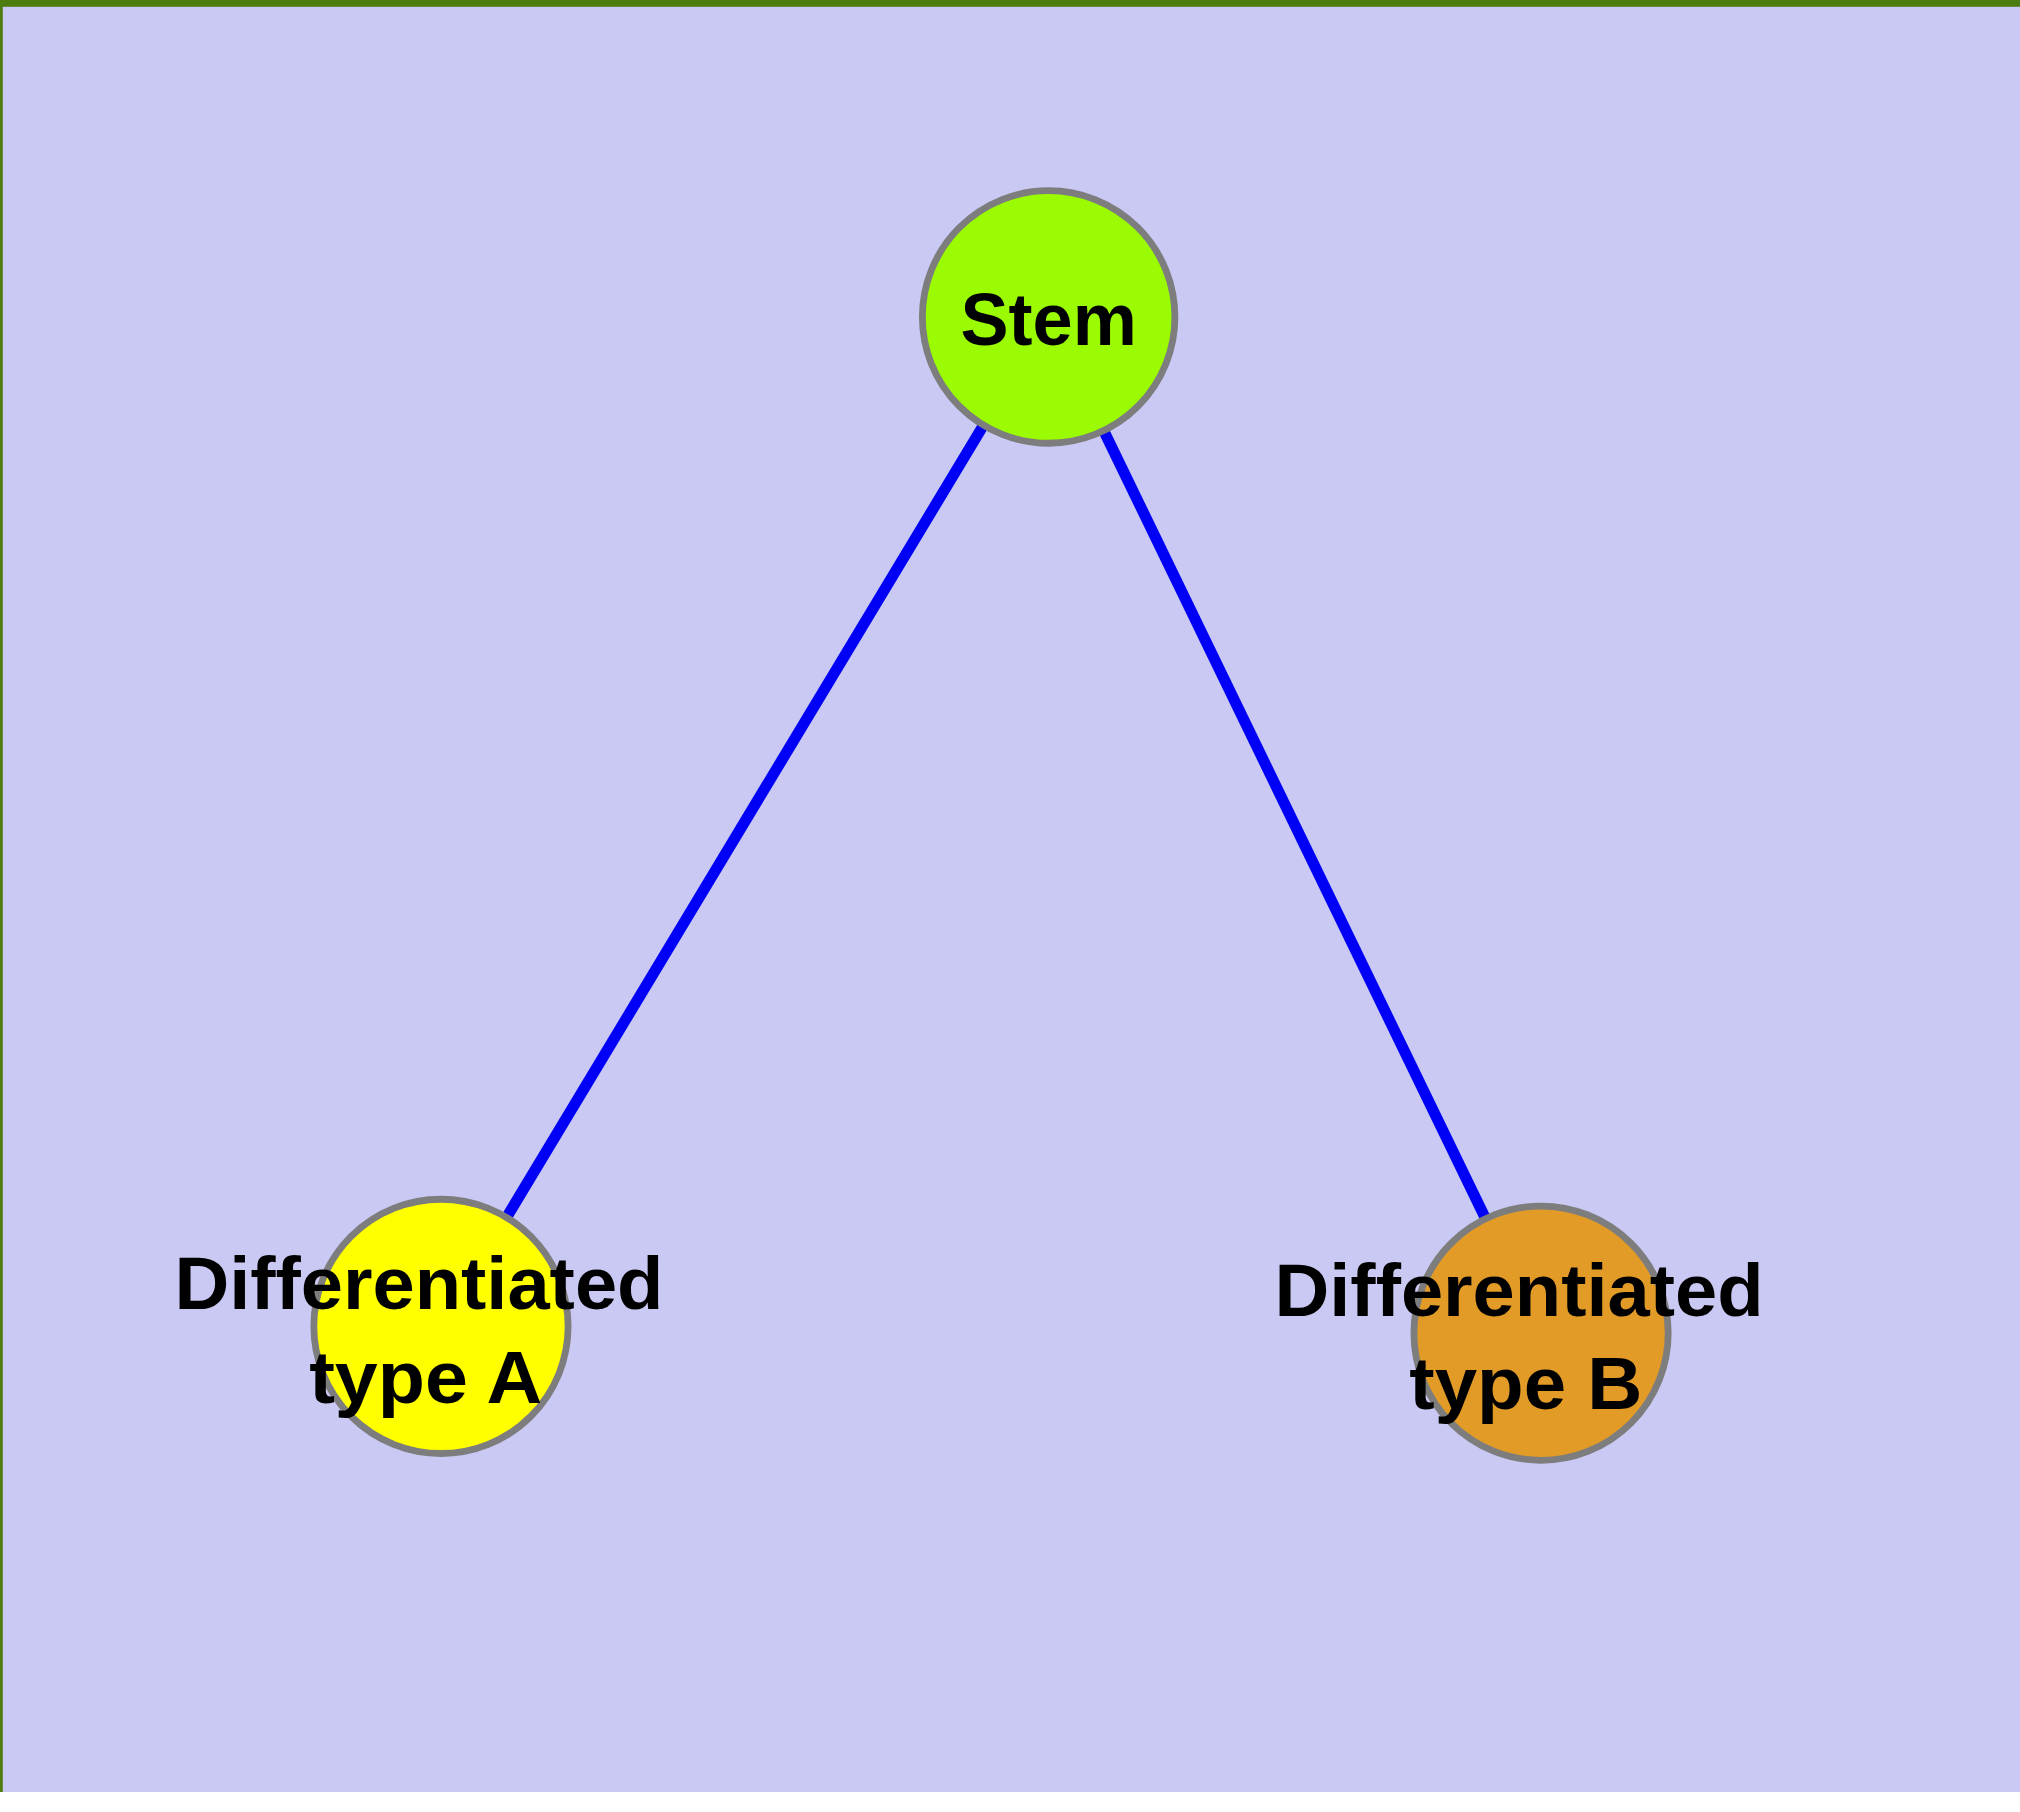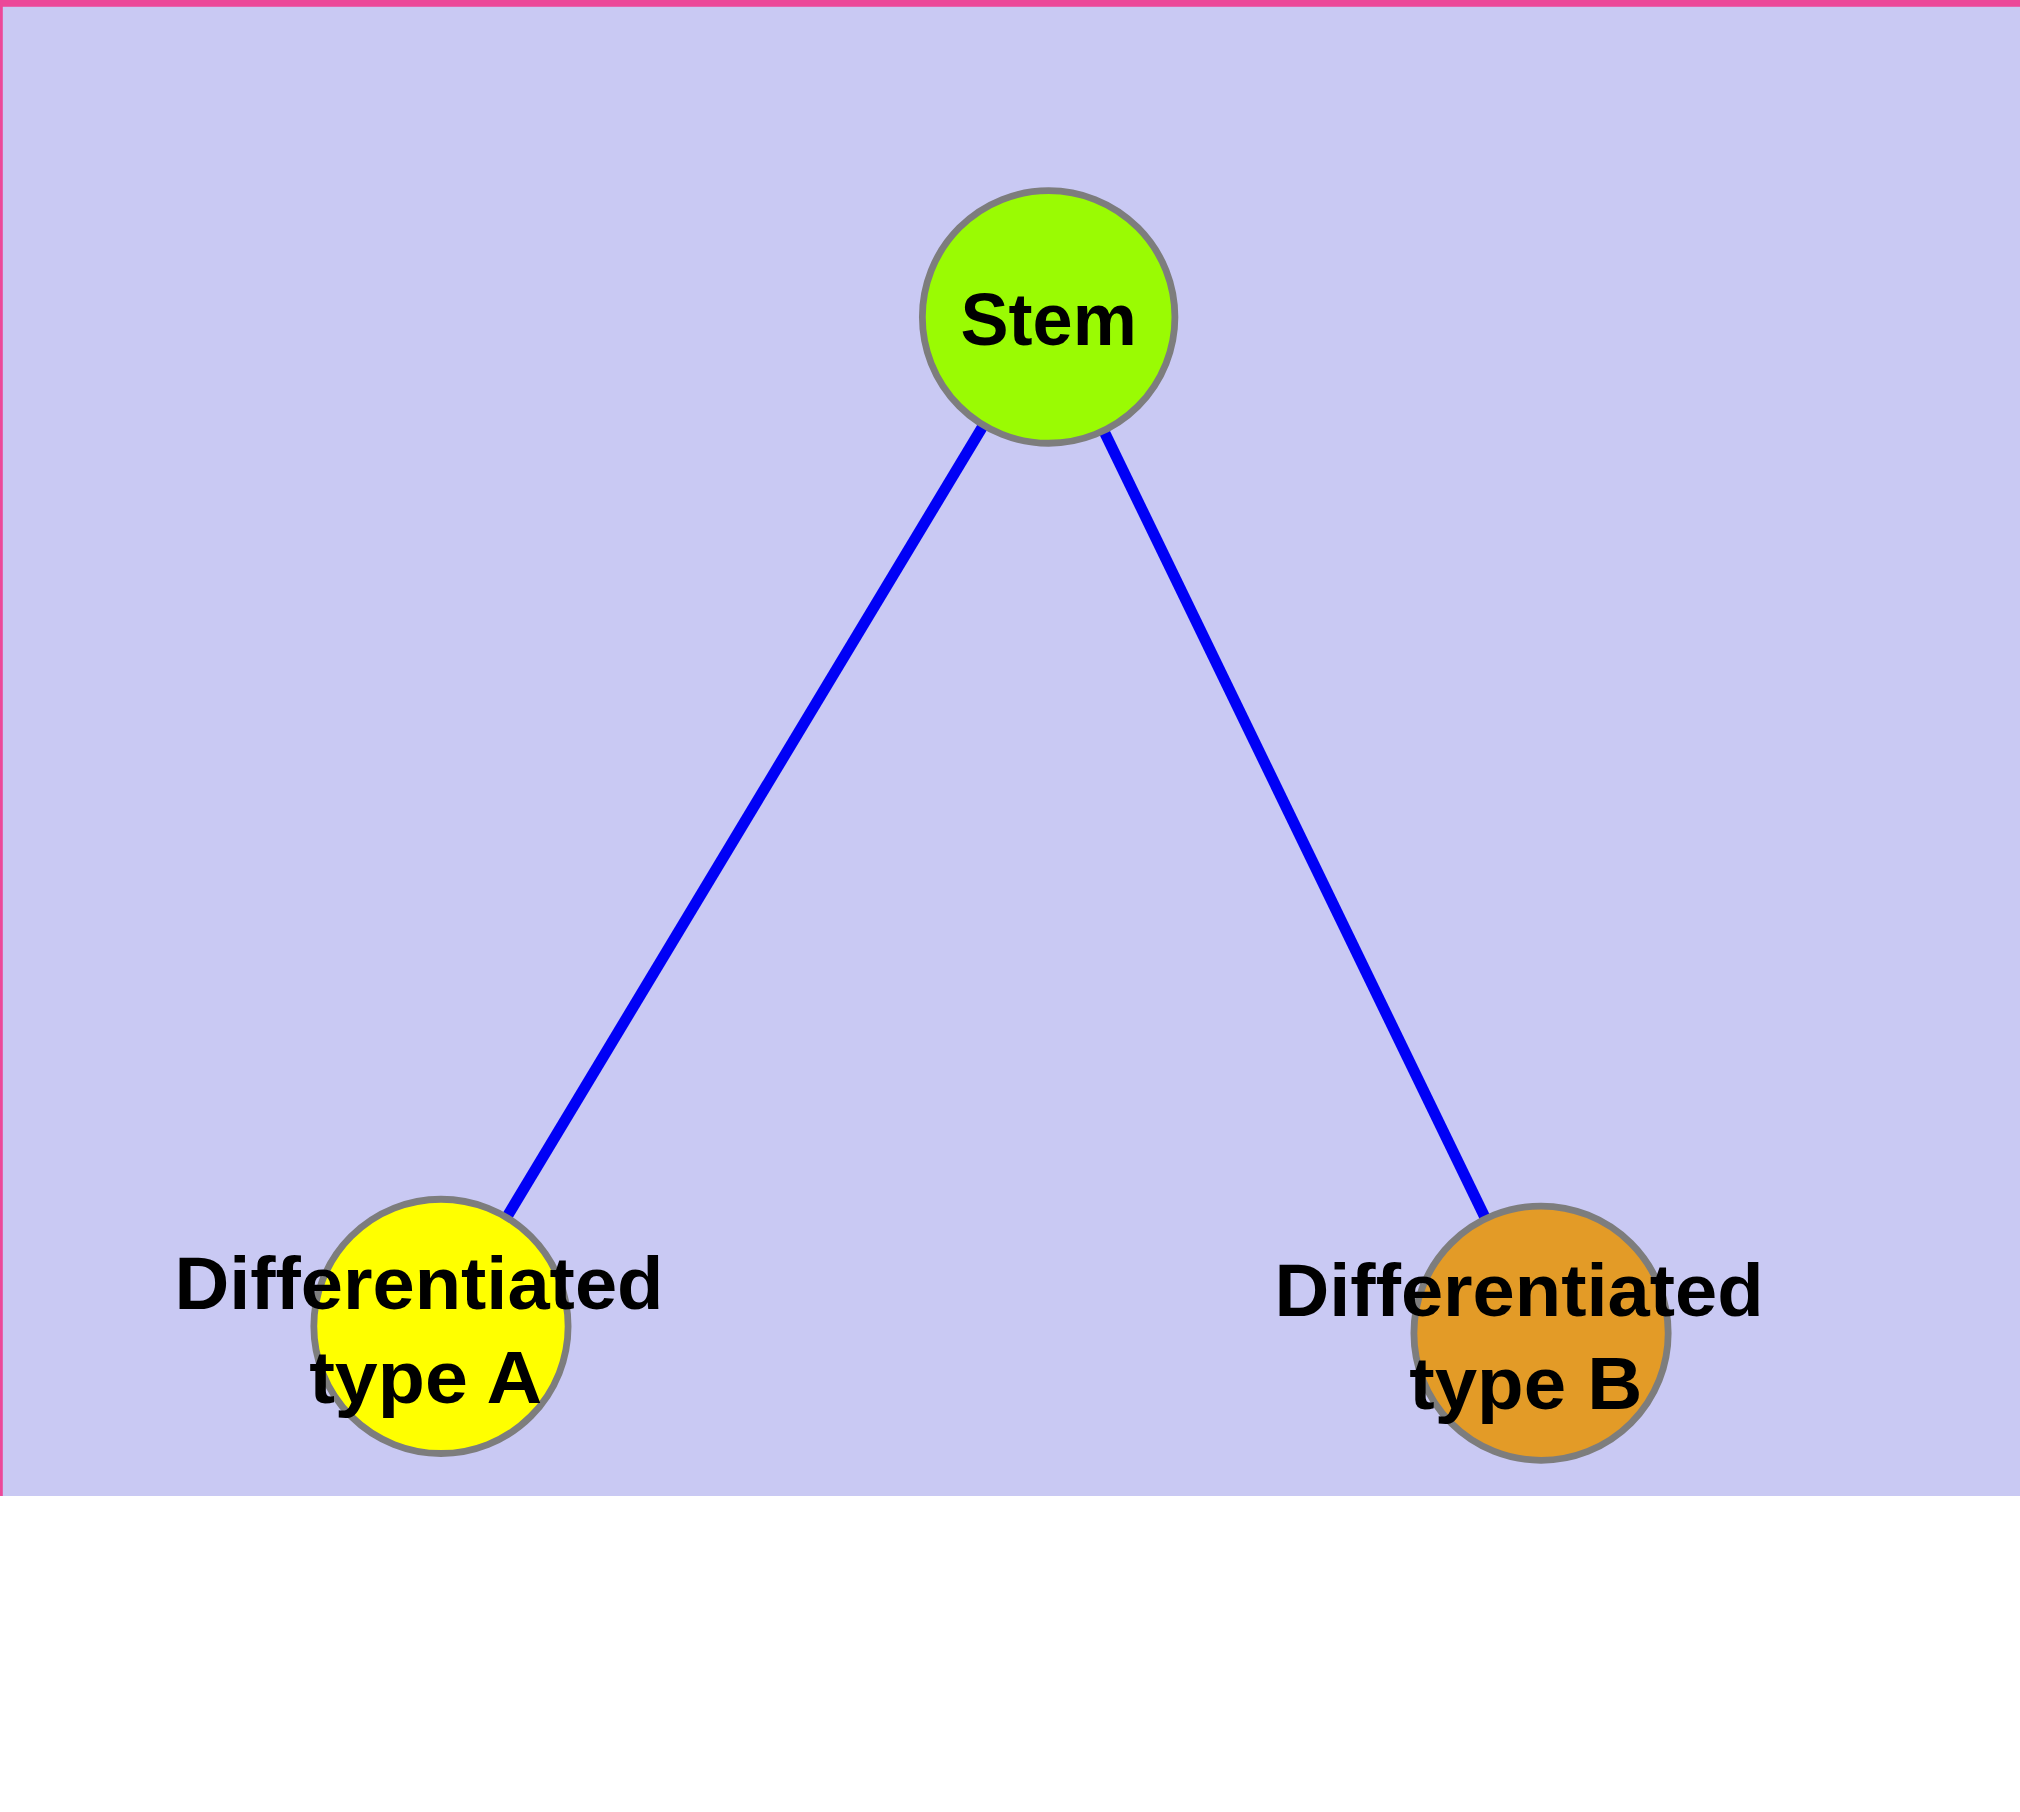--- a/index.html
+++ b/index.html
@@ -4,22 +4,22 @@
 <style>
   html, body {
     margin: 0;
     padding: 0;
     background: #ffffff;
     font-family: "Liberation Sans", sans-serif;
   }
   .page {
     position: relative;
     width: 2021px;
-    height: 1496px;
-    background: #ec4899;
+    height: 1792px;
+    background: #4d7c0f;
     overflow: hidden;
   }
   svg.graph {
     position: absolute;
     left: 0;
     top: 0;
     display: block;
   }
   .edge {
     stroke-width: 13;

